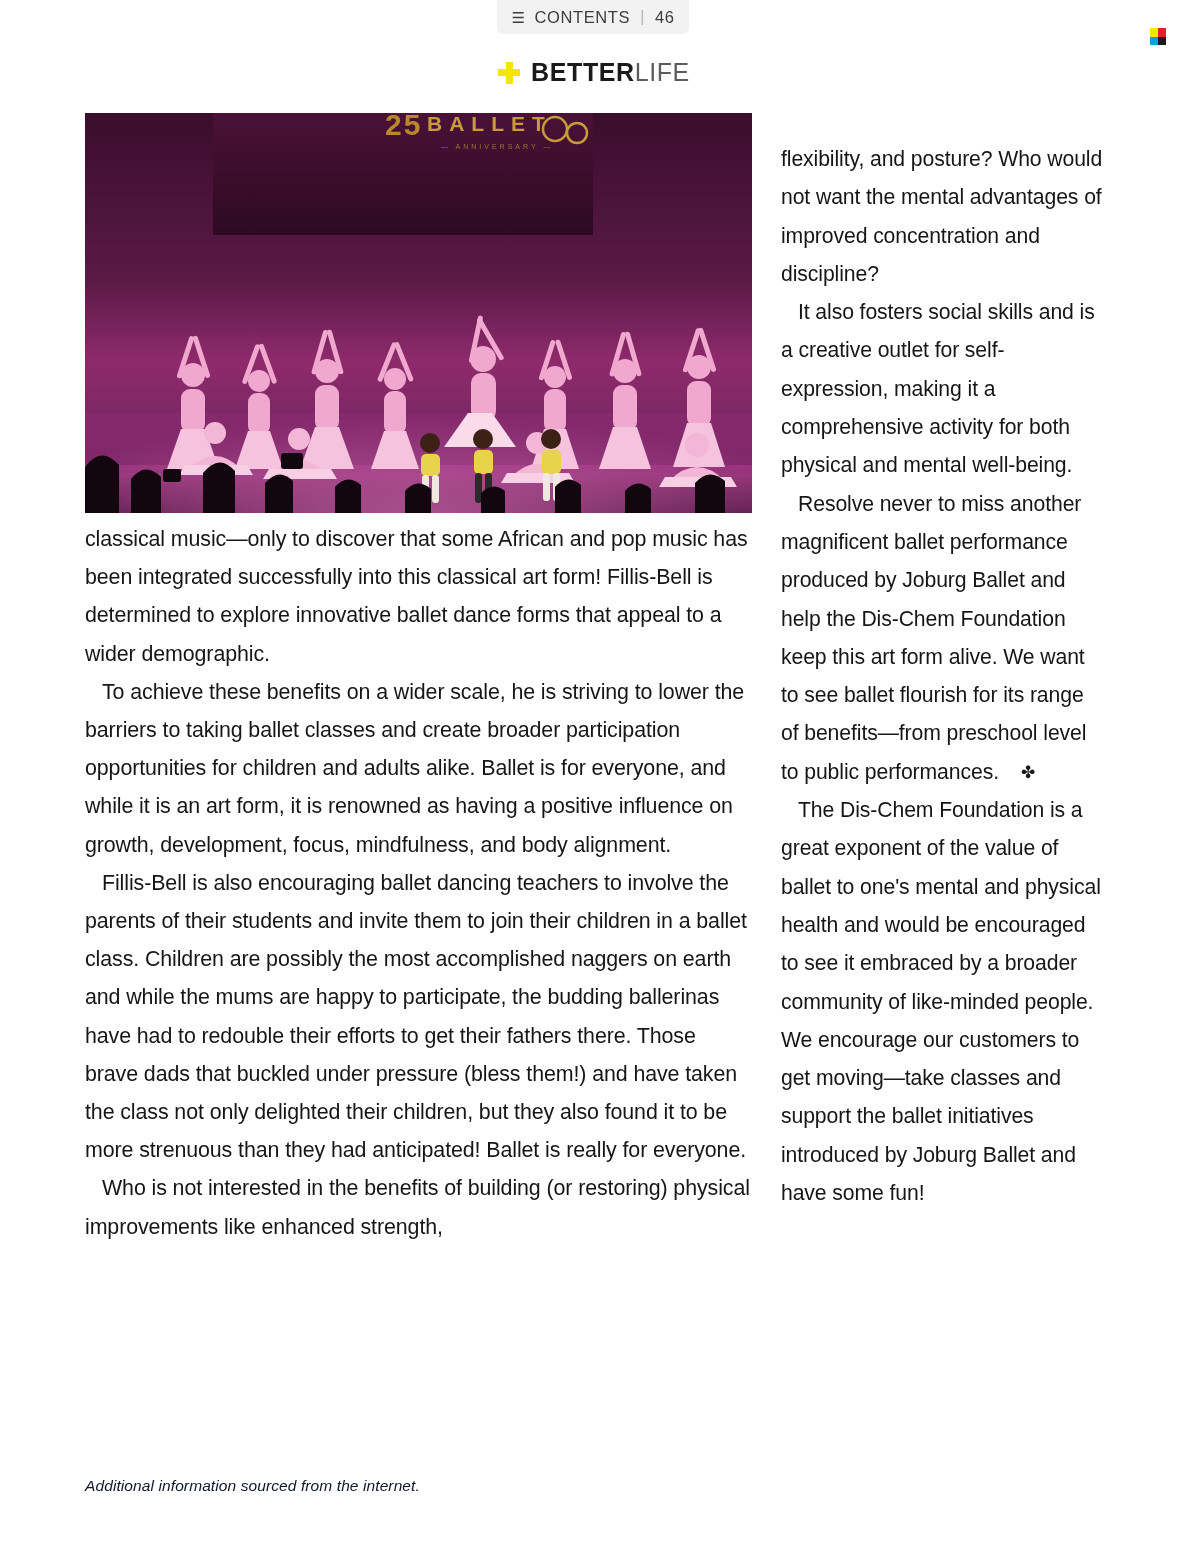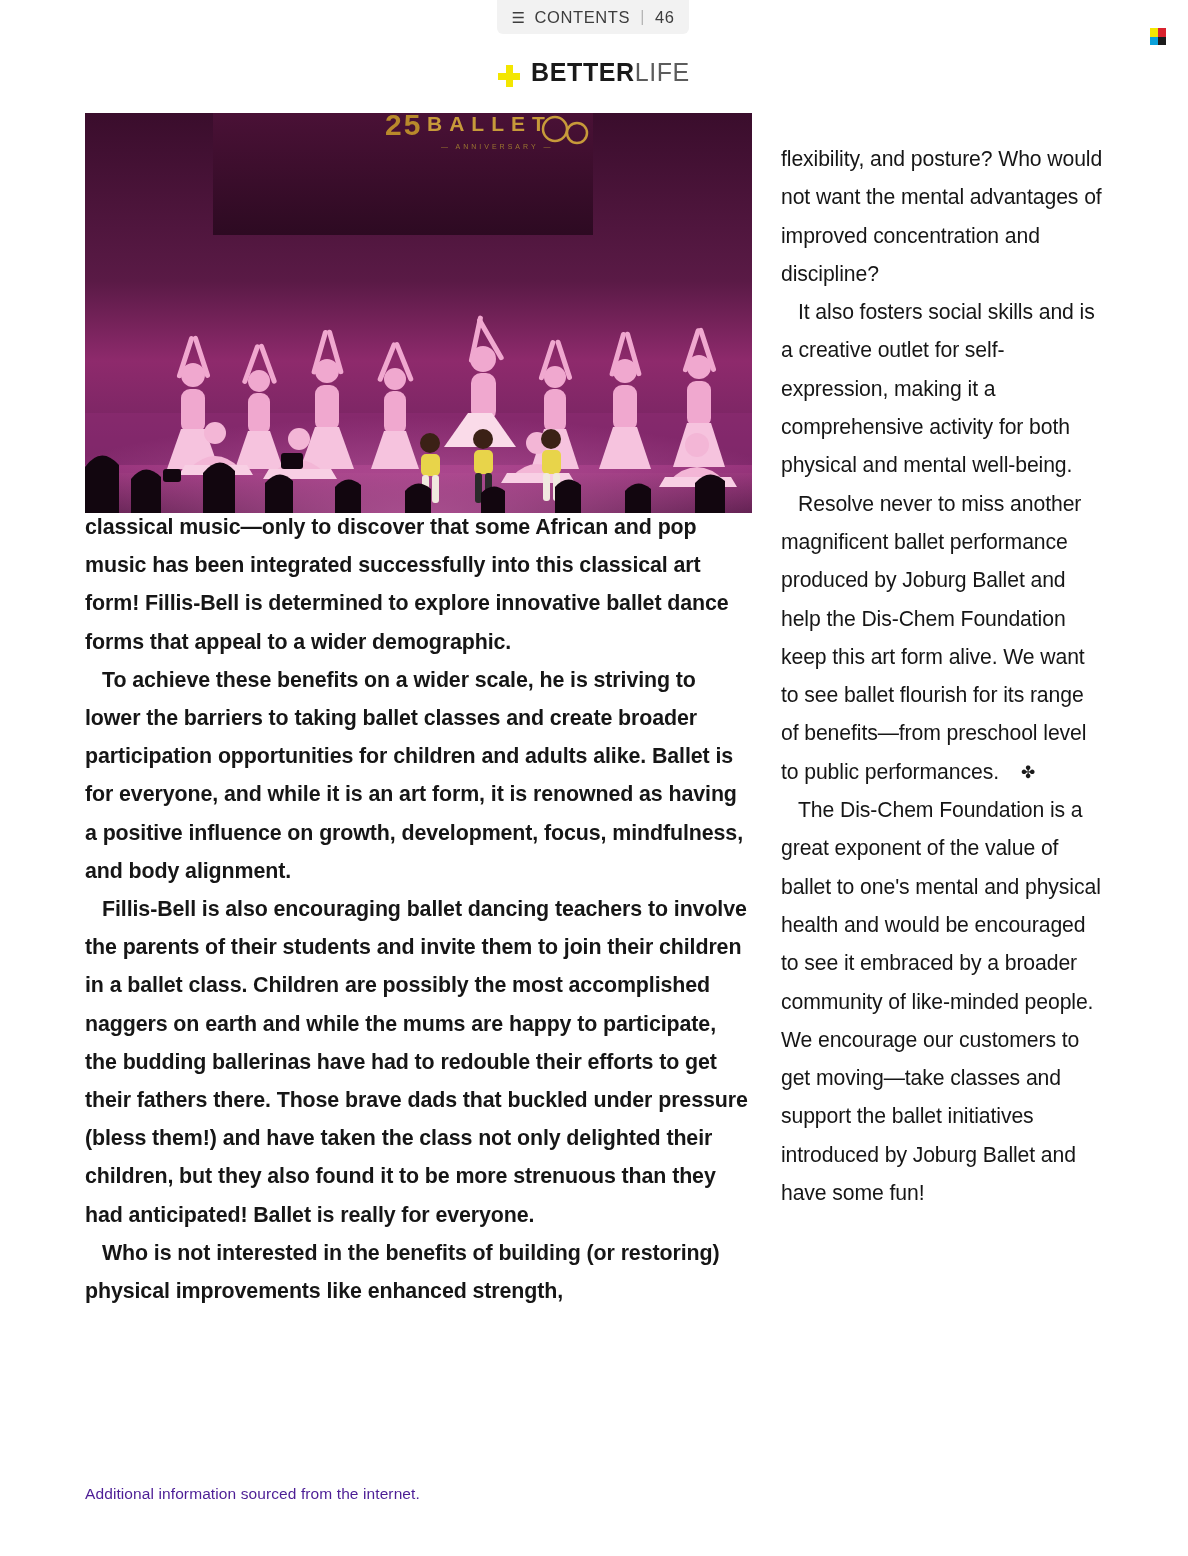--- a/index.html
+++ b/index.html
@@ -45,21 +45,21 @@
     margin: 0 1px;
   }
 
   
   .masthead {
     position: absolute;
     top: 58px;
     left: 0;
     width: 1188px;
     display: flex;
-    align-items: flex-end;
+    align-items: center;
     justify-content: center;
     gap: 11px;
   }
   .plus-mark {
     position: relative;
     width: 22px;
     height: 22px;
     flex: none;
   }
   .plus-mark::before,
@@ -113,23 +113,22 @@
     height: 400px;
     overflow: hidden;
     background: #eab308;
   }
   .photo svg { display: block; }
 
   
   .col-left {
     position: absolute;
     left: 85px;
-    top: 508px;
+    top: 520px;
     width: 667px;
-    font-weight: bold;
   }
   .col-right {
     position: absolute;
     left: 781px;
     top: 140px;
     width: 325px;
   }
   .col-left p,
   .col-right p {
     margin: 0;
@@ -147,23 +146,23 @@
     font-size: 21.2px;
     line-height: 38.3px;
   }
 
   .footnote {
     position: absolute;
     left: 85px;
     top: 1477px;
     width: 667px;
     font-size: 15.5px;
-    color: #4c1d95;
+    font-style: italic;
+    color: #0f172a;
     letter-spacing: 0.1px;
-    margin-top: 8px;
   }
 
   .endmark {
     display: inline-block;
     margin-left: 5px;
     font-size: 17px;
     line-height: 1;
     color: #1a1a1a;
     vertical-align: 1px;
   }

